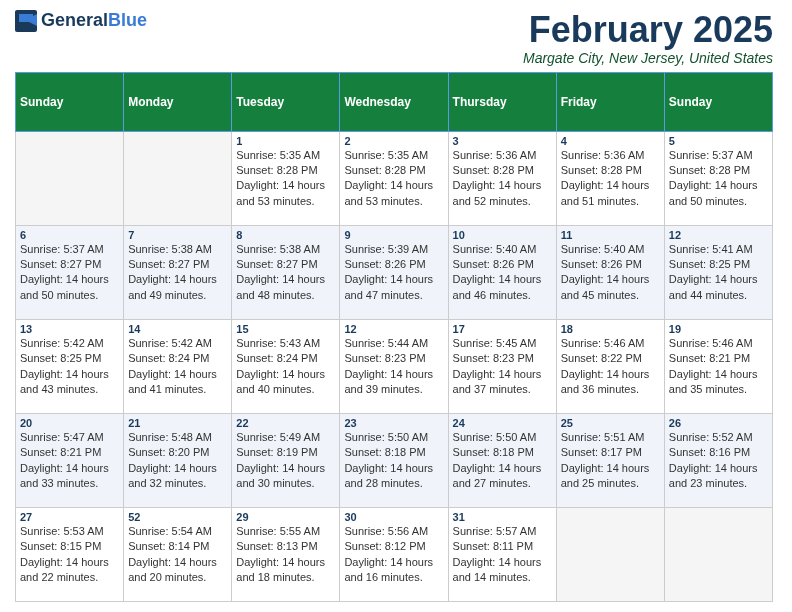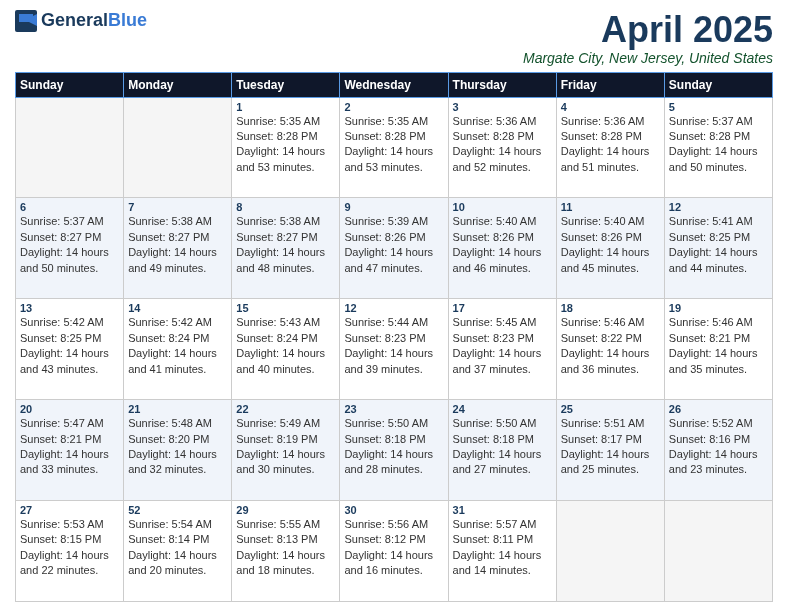--- a/index.html
+++ b/index.html
@@ -55,25 +55,25 @@
       font-style: italic;
     }
     .calendar {
       flex: 1;
       border: 1px solid #ccc;
       border-collapse: collapse;
       width: 100%;
       table-layout: fixed;
     }
     .calendar th {
-      background: #0f172a;
+      background: #15803d;
       color: #fff;
       font-size: 12px;
       font-weight: bold;
-      padding: 5px 4px;
+      padding: 22px 4px;
       text-align: left;
       border: 1px solid #5a9be5;
     }
     .calendar td {
       border: 1px solid #ccc;
       vertical-align: top;
       padding: 3px 4px;
       font-size: 9.5px;
       color: #333;
       background: #fff;
@@ -122,21 +122,21 @@
           <rect x="0" y="0" width="22" height="22" fill="#1a3a5c" rx="2"></rect>
           <polygon points="4,4 18,4 18,12 4,12" fill="#3a7bd5"></polygon>
           <polygon points="14,8 22,4 22,16 14,12" fill="#3a7bd5"></polygon>
         </svg>
         <div>
           <span class="logo-text-general">General</span><span class="logo-text-blue">Blue</span>
         </div>
       </div>
     </div>
     <div class="title-area">
-      <div class="month-title">April 2025</div>
+      <div class="month-title">February 2025</div>
       <div class="location-title">Margate City, New Jersey, United States</div>
     </div>
   </div>
 
   <table class="calendar">
     <thead>
       <tr>
       <th>Sunday</th>
           <th>Monday</th>
           <th>Tuesday</th>

